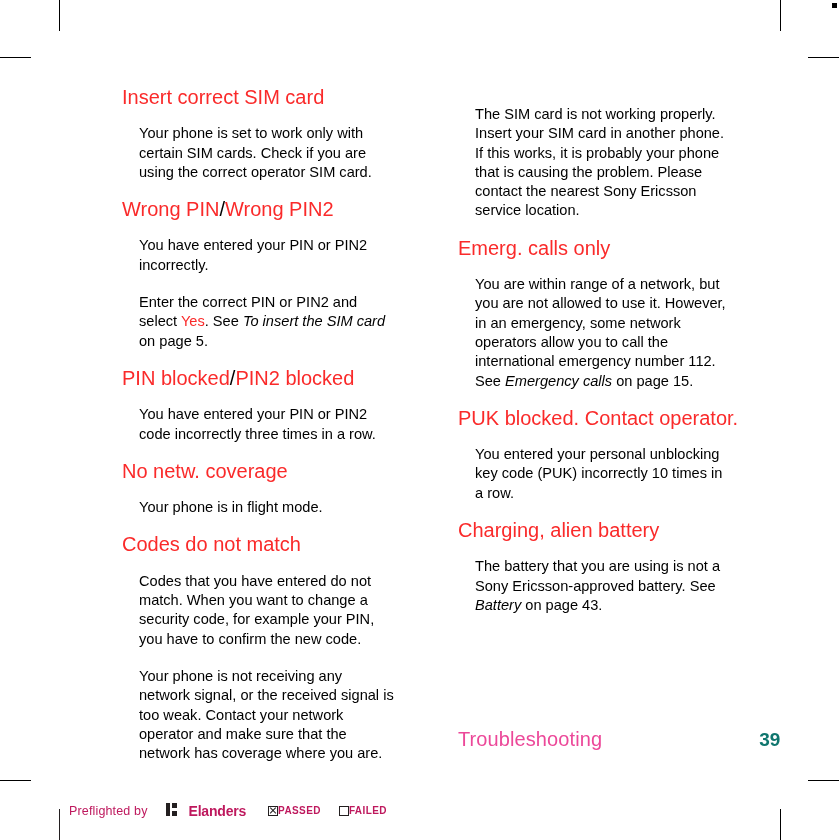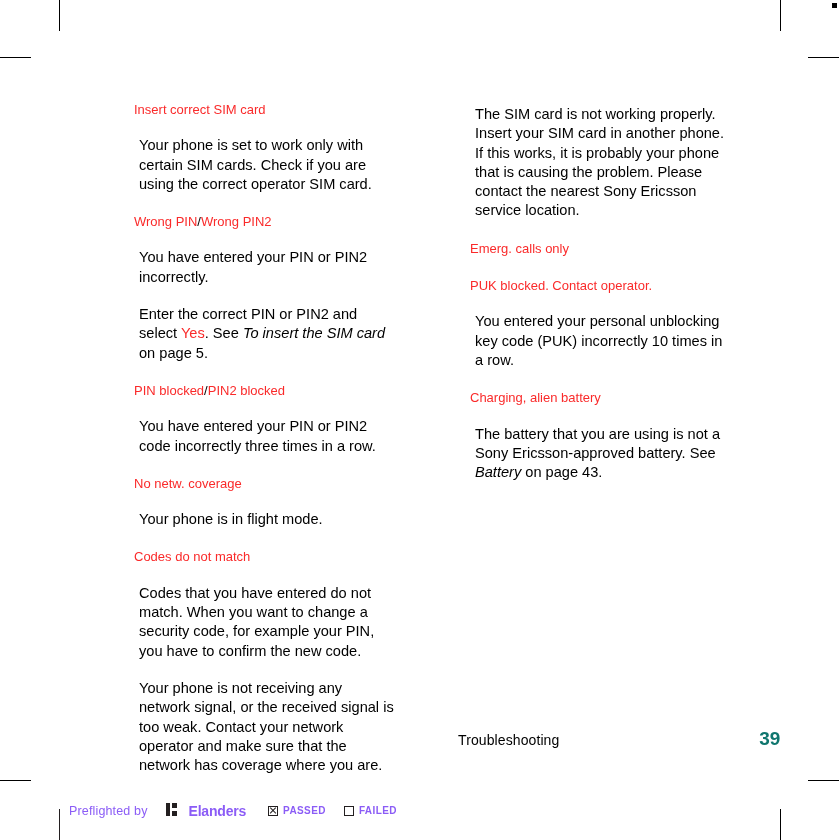--- a/index.html
+++ b/index.html
@@ -57,23 +57,23 @@
     width: 290px;
     color: #000;
     font-size: 14.6px;
     line-height: 19.3px;
   }
   .col-left  { left: 122px; }
   .col-right { left: 458px; }
 
   .heading {
     color: #fa2a2a;
-    font-size: 13px;
+    font-size: 20px;
     line-height: 19.3px;
-    margin: 12px;
+    margin: 0;
   }
   .heading .sep {
     color: #000;
   }
 
   p.body {
     margin: 17px;
     font-size: 14.6px;
     line-height: 19.3px;
   }
@@ -89,42 +89,42 @@
   .footer {
     position: absolute;
     left: 458px;
     top: 728px;
     width: 322px;
     display: flex;
     align-items: baseline;
     justify-content: space-between;
   }
   .footer-section {
-    color: #000000;
-    font-size: 14px;
+    color: #ec4899;
+    font-size: 20px;
     letter-spacing: 0.1px;
   }
   .footer-pageno {
     color: #0f766e;
     font-size: 19px;
     font-weight: bold;
     letter-spacing: -0.2px;
   }
 
   
   .preflight {
     position: absolute;
     left: 59px;
     top: 795px;
     height: 31px;
     display: flex;
     align-items: center;
     gap: 8px;
     padding-left: 10px;
-    color: #8b5cf6;
+    color: #be185d;
   }
   .pf-label {
     font-size: 12.5px;
     letter-spacing: 0.15px;
     white-space: nowrap;
   }
   .pf-logo {
     display: flex;
     align-items: flex-start;
     gap: 12px;
@@ -154,21 +154,20 @@
     background: #231f20;
   }
   .pf-logo-text {
     font-size: 14px;
     font-weight: bold;
     letter-spacing: -0.2px;
   }
   .pf-status {
     display: flex;
     align-items: center;
-    gap: 5px;
     margin-left: 14px;
   }
   .pf-status + .pf-status { margin-left: 10px; }
   .pf-box {
     width: 10px;
     height: 10px;
     border: 1.4px solid #231f20;
     position: relative;
     box-sizing: border-box;
   }
@@ -251,20 +250,21 @@
   </div>
 
   <div class="column col-right">
 
     <div class="block">
       <p class="body">The SIM card is not working properly. Insert your SIM card in another phone. If this works, it is probably your phone that is causing the problem. Please contact the nearest Sony Ericsson service location.</p>
     </div>
 
     <div class="block">
       <div class="heading">Emerg. calls only</div>
+      <p class="body"><span>You are within range of a network, but you are not allowed to use it. However, in an emergency, some network operators allow you to call the international emergency number 112. See </span><span class="ital">Emergency calls</span><span> on page 15.</span></p>
     </div>
 
     <div class="block">
       <div class="heading">PUK blocked. Contact operator.</div>
       <p class="body">You entered your personal unblocking key code (PUK) incorrectly 10 times in a row.</p>
     </div>
 
     <div class="block">
       <div class="heading">Charging, alien battery</div>
       <p class="body"><span>The battery that you are using is not a Sony Ericsson-approved battery. See </span><span class="ital">Battery</span><span> on page 43.</span></p>

